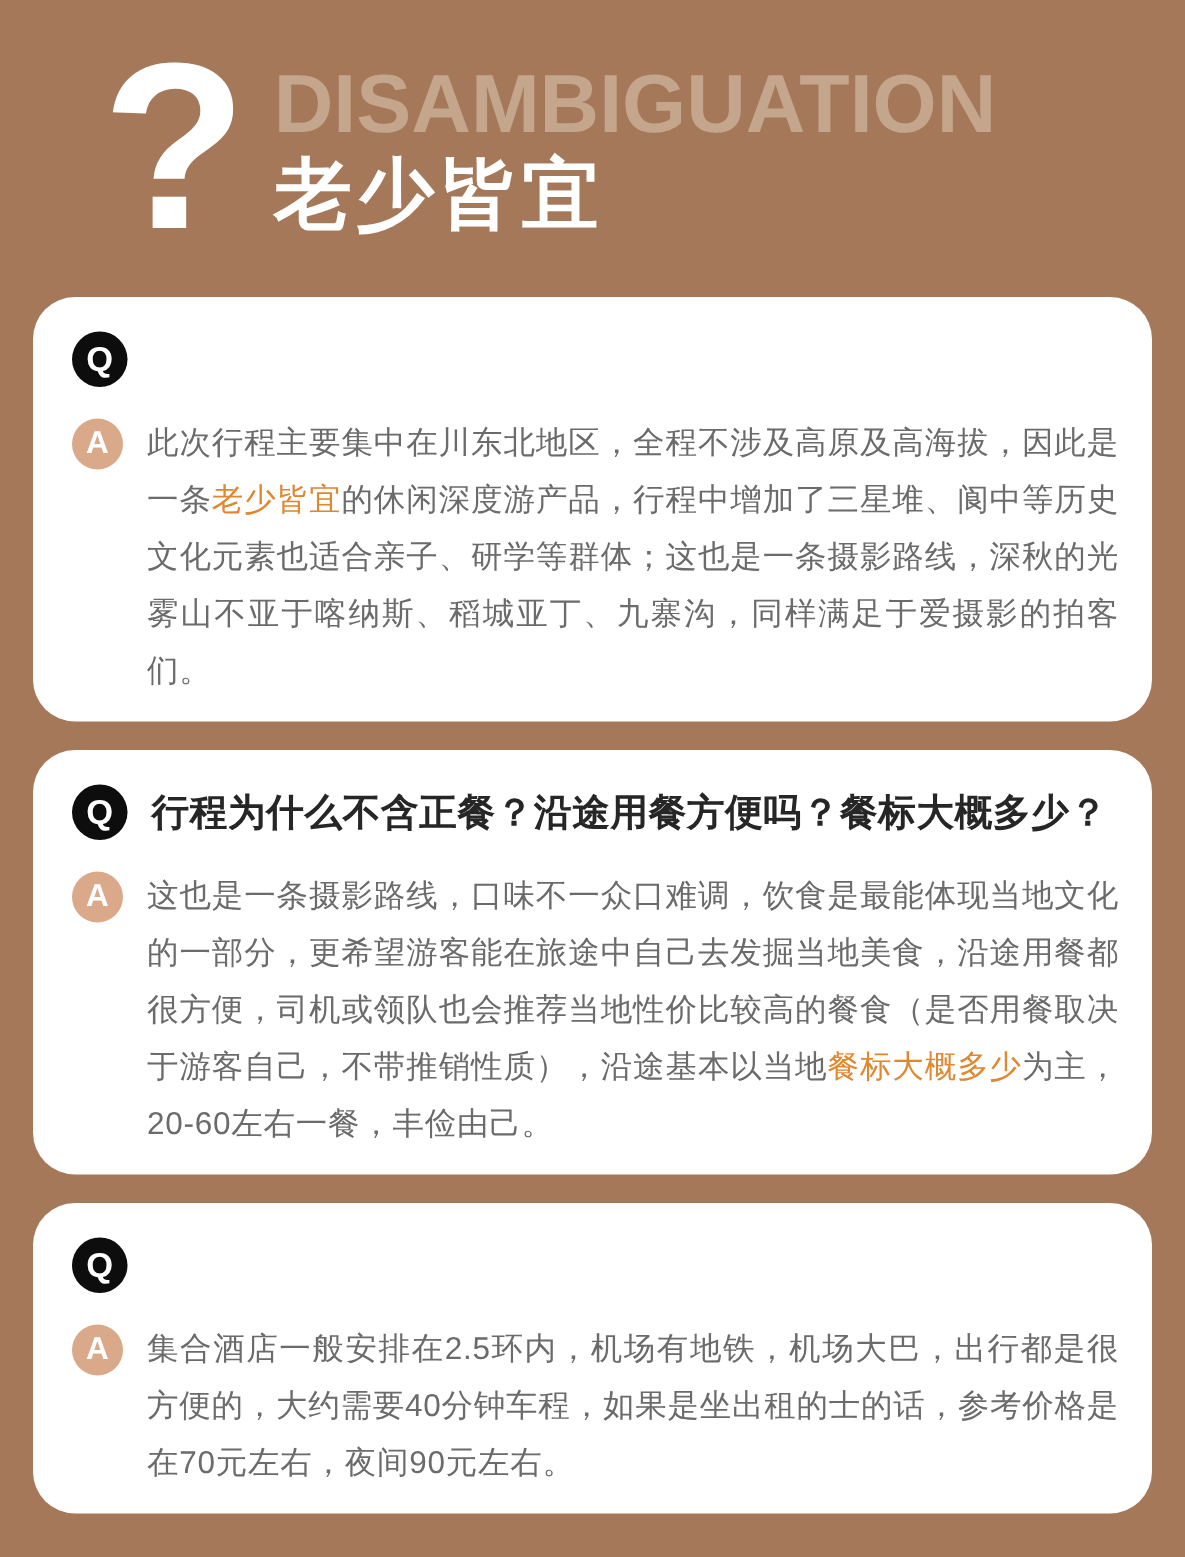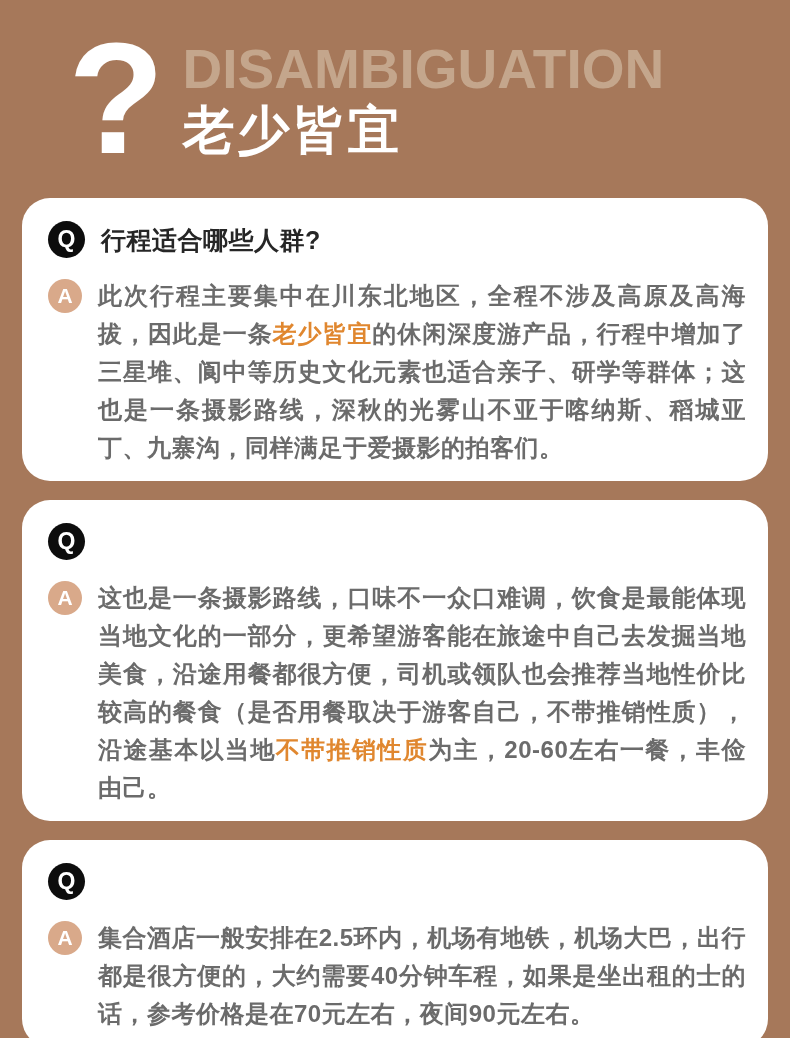--- a/index.html
+++ b/index.html
@@ -101,60 +101,59 @@
     font-size: 21px;
     font-weight: 700;
     display: flex;
     align-items: center;
     justify-content: center;
     margin-right: 16px;
     margin-top: 2px;
   }
   .a-text {
     color: #6b6b6b;
-    font-size: 24px;
+    font-size: 21px;
     line-height: 38px;
     letter-spacing: 0.5px;
     text-align: justify;
     width: 656px;
-    font-weight: bold;
   }
   .a-text .hl { color: #e0872f; }
 </style>
 </head>
 <body>
 
 <div class="header">
   <div class="qmark">?</div>
   <div class="header-titles">
     <div class="title-en">DISAMBIGUATION</div>
     <div class="title-zh">老少皆宜</div>
   </div>
 </div>
 
 <div class="cards">
 
   <div class="card">
     <div class="q-row">
       <div class="q-badge">Q</div>
-      <div class="q-text">行程适合哪些人群?</div>
     </div>
     <div class="a-row">
       <div class="a-badge">A</div>
       <div class="a-text"><span>此次行程主要集中在川东北地区，全程不涉及高原及高海拔，因此是一条</span><span class="hl">老少皆宜</span><span>的休闲深度游产品，行程中增加了三星堆、阆中等历史文化元素也适合亲子、研学等群体；这也是一条摄影路线，深秋的光雾山不亚于喀纳斯、稻城亚丁、九寨沟，同样满足于爱摄影的拍客们。</span></div>
     </div>
   </div>
 
   <div class="card">
     <div class="q-row">
       <div class="q-badge">Q</div>
+      <div class="q-text">行程为什么不含正餐？沿途用餐方便吗？餐标大概多少？</div>
     </div>
     <div class="a-row">
       <div class="a-badge">A</div>
-      <div class="a-text"><span>这也是一条摄影路线，口味不一众口难调，饮食是最能体现当地文化的一部分，更希望游客能在旅途中自己去发掘当地美食，沿途用餐都很方便，司机或领队也会推荐当地性价比较高的餐食（是否用餐取决于游客自己，不带推销性质），沿途基本以当地</span><span class="hl">不带推销性质</span><span>为主，20-60左右一餐，丰俭由己。</span></div>
+      <div class="a-text"><span>这也是一条摄影路线，口味不一众口难调，饮食是最能体现当地文化的一部分，更希望游客能在旅途中自己去发掘当地美食，沿途用餐都很方便，司机或领队也会推荐当地性价比较高的餐食（是否用餐取决于游客自己，不带推销性质），沿途基本以当地</span><span class="hl">餐标大概多少</span><span>为主，20-60左右一餐，丰俭由己。</span></div>
     </div>
   </div>
 
   <div class="card">
     <div class="q-row">
       <div class="q-badge">Q</div>
     </div>
     <div class="a-row">
       <div class="a-badge">A</div>
       <div class="a-text"><span>集合酒店一般安排在2.5环内，机场有地铁，机场大巴，出行都是很方便的，大约需要40分钟车程，如果是坐出租的士的话，参考价格是在70元左右，夜间90元左右。</span></div>

